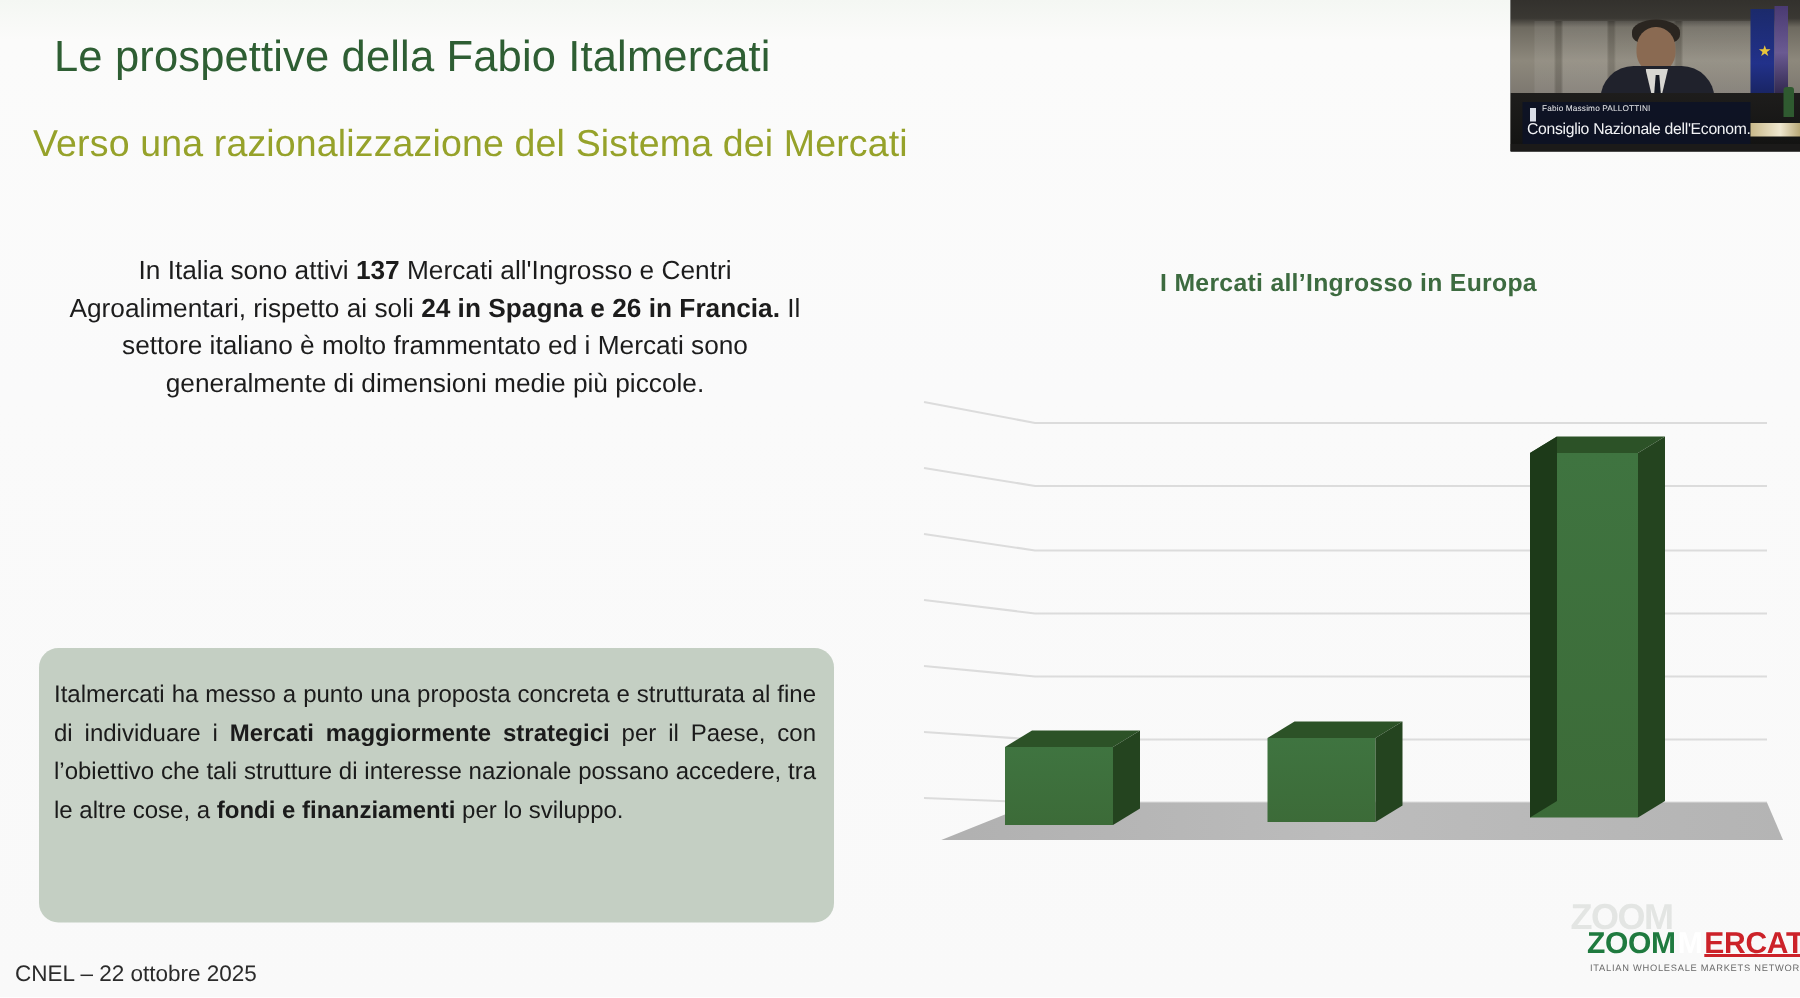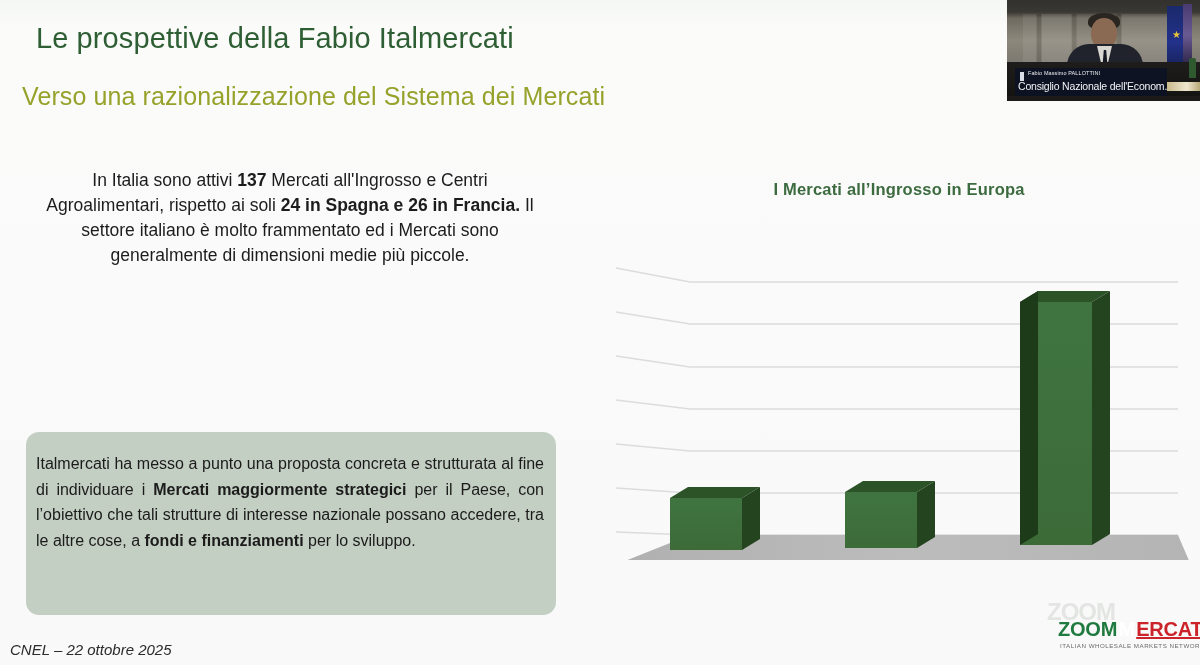--- a/index.html
+++ b/index.html
@@ -82,21 +82,20 @@
     margin: 0;
   }
   .hl-text b { font-weight: bold; }
 
   
   .footer {
     position: absolute;
     left: 10px;
     top: 641px;
     font-size: 15px;
-    font-style: italic;
     color: #2b2b2b;
   }
 
   
   .chart-wrap {
     position: absolute;
     left: 600px;
     top: 160px;
     width: 590px;
     height: 400px;

